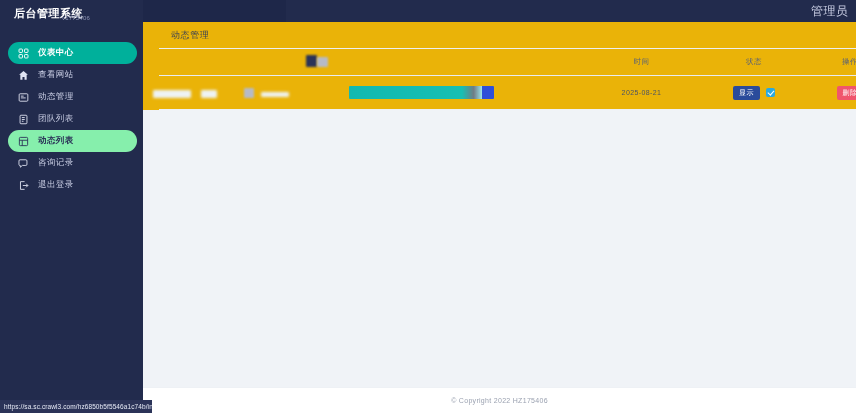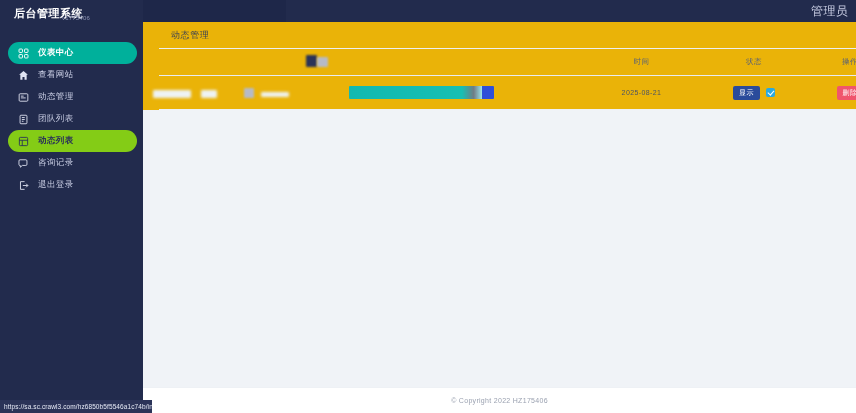--- a/index.html
+++ b/index.html
@@ -84,21 +84,21 @@
     color: #dfe3f2;
   }
   .menu-item .ico svg { width: 11px; height: 11px; display: block; }
   .menu-item.active {
     background: #00b09b;
     color: #ffffff;
     font-weight: 600;
   }
   .menu-item.active .ico { color: #ffffff; }
   .menu-item.selected {
-    background: #84cc16;
+    background: #86efac;
     color: #2b3358;
     font-weight: 600;
   }
   .menu-item.selected .ico { color: #2b3358; }
 
   
   #menu-list .menu-item { margin-bottom: 0; }
   #menu-list .menu-item:nth-child(1) { margin-top: 2px; }
 
   

